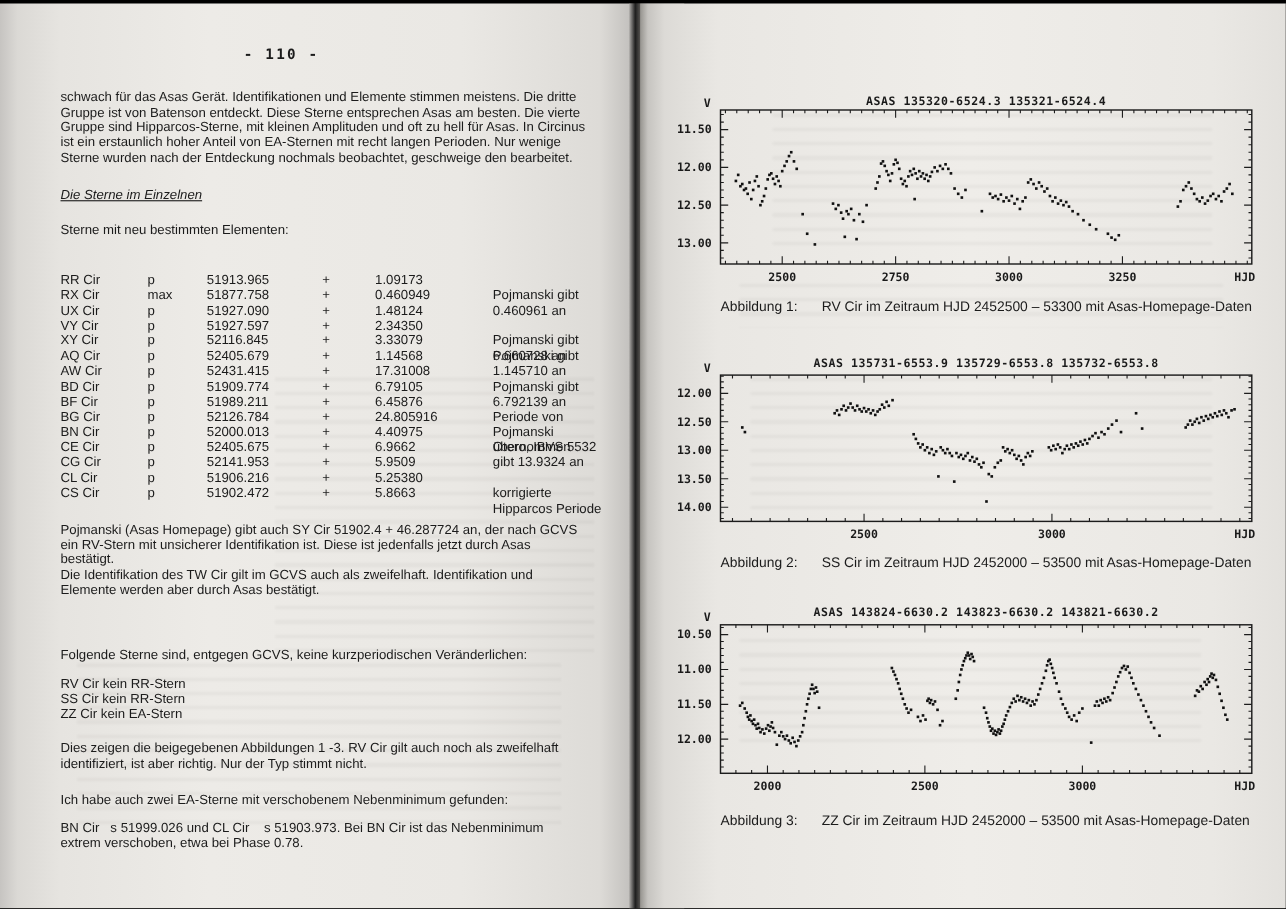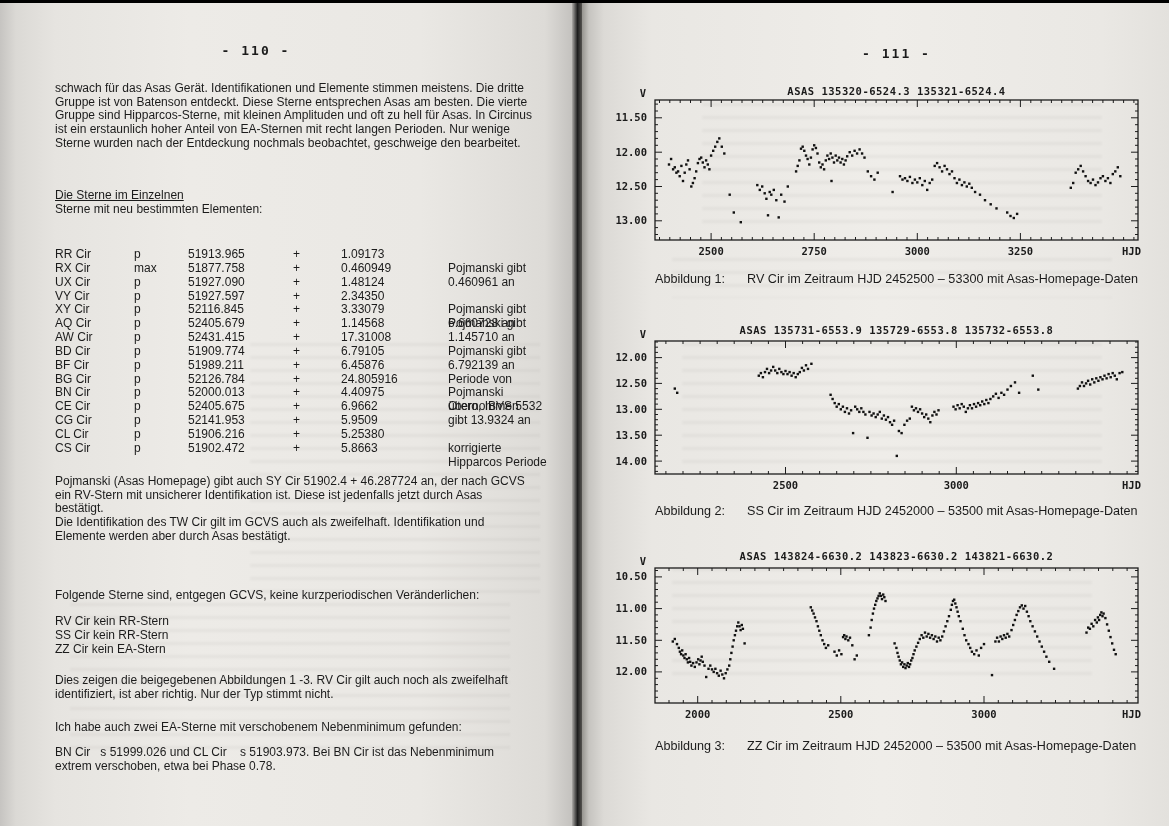--- a/index.html
+++ b/index.html
@@ -34,21 +34,21 @@
     background:repeating-linear-gradient(180deg, rgba(90,86,82,0.9) 0 3px, transparent 3px 13px);}
 </style>
 </head>
 <body>
 
 <div id="scan">
 
   <div class="page" id="page-left">
     <div class="t pagenum" style="left:0;top:41px;width:512px;">- 110 -</div>
     <div class="t para" style="top:79px;">schwach für das Asas Gerät. Identifikationen und Elemente stimmen meistens. Die dritte Gruppe ist von Batenson entdeckt. Diese Sterne entsprechen Asas am besten. Die vierte Gruppe sind Hipparcos-Sterne, mit kleinen Amplituden und oft zu hell für Asas. In Circinus ist ein erstaunlich hoher Anteil von EA-Sternen mit recht langen Perioden. Nur wenige Sterne wurden nach der Entdeckung nochmals beobachtet, geschweige den bearbeitet.</div>
-    <div class="t heading" style="left:55px;top:186px;">Die Sterne im Einzelnen</div>
+    <div class="t heading" style="left:55px;top:168px;font-style:italic;">Die Sterne im Einzelnen</div>
     <div class="t" style="left:55px;top:200px;">Sterne mit neu bestimmten Elementen:</div>
     <div class="t" style="left:55px;top:245px;width:500px;" id="star-table">
         <div class="star-row">
           <span class="c-name">RR Cir</span>
           <span class="c-code">p</span>
           <span class="c-epoch">51913.965</span>
           <span class="c-plus">+</span>
           <span class="c-period">1.09173</span>
           <span class="c-note"></span>
         </div>
@@ -175,21 +175,20 @@
     <div class="t para" style="top:586px;">Folgende Sterne sind, entgegen GCVS, keine kurzperiodischen Veränderlichen:</div>
     <div class="t para" style="top:671px;">Dies zeigen die beigegebenen Abbildungen 1 -3. RV Cir gilt auch noch als zweifelhaft identifiziert, ist aber richtig. Nur der Typ stimmt nicht.</div>
     <div class="t para" style="top:718px;">Ich habe auch zwei EA-Sterne mit verschobenem Nebenminimum gefunden:</div>
     <div class="t para prewrap" style="top:743px;">BN Cir   s 51999.026 und CL Cir    s 51903.973. Bei BN Cir ist das Nebenminimum
 extrem verschoben, etwa bei Phase 0.78.</div>
     <div class="bleed" style="left:250px;top:340px;width:290px;height:250px;"></div>
     <div class="bleed" style="left:70px;top:600px;width:440px;height:150px;"></div>
   </div>
 
   <div class="page" id="page-right">
-    <div class="t pagenum" style="left:73px;top:44px;width:483px;">- 111 -</div>
 
     <svg class="chart" id="chart-svg-0" style="top:72px;" width="587" height="200">
         <rect x="73" y="25" width="483" height="140" fill="none" stroke="#1c1c1c" stroke-width="1.3"></rect>
         <line x1="77.5" y1="165" x2="77.5" y2="162" stroke="#1c1c1c" stroke-width="1"></line>
         <line x1="77.5" y1="25" x2="77.5" y2="28" stroke="#1c1c1c" stroke-width="1"></line>
         <line x1="87.8" y1="165" x2="87.8" y2="162" stroke="#1c1c1c" stroke-width="1"></line>
         <line x1="87.8" y1="25" x2="87.8" y2="28" stroke="#1c1c1c" stroke-width="1"></line>
         <line x1="98.2" y1="165" x2="98.2" y2="162" stroke="#1c1c1c" stroke-width="1"></line>
         <line x1="98.2" y1="25" x2="98.2" y2="28" stroke="#1c1c1c" stroke-width="1"></line>
         <line x1="108.5" y1="165" x2="108.5" y2="162" stroke="#1c1c1c" stroke-width="1"></line>

